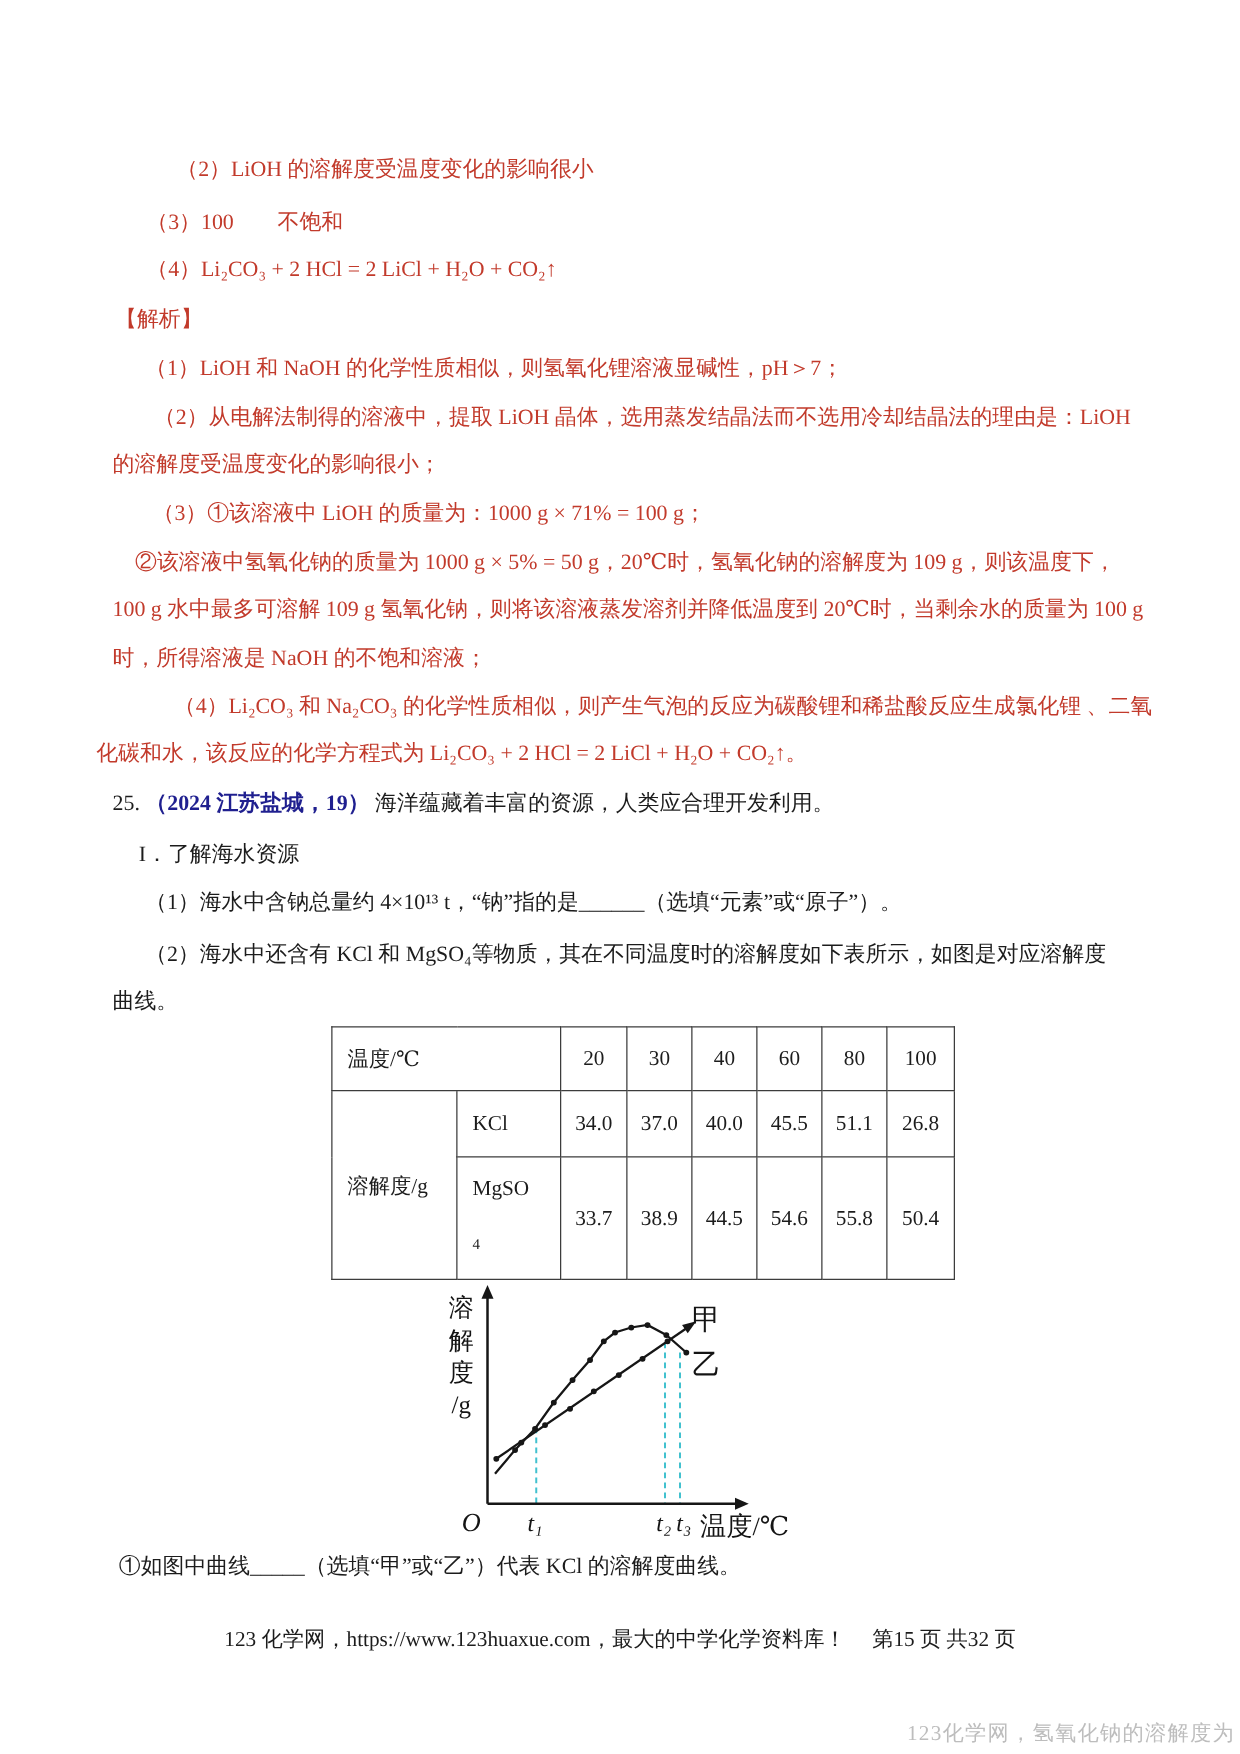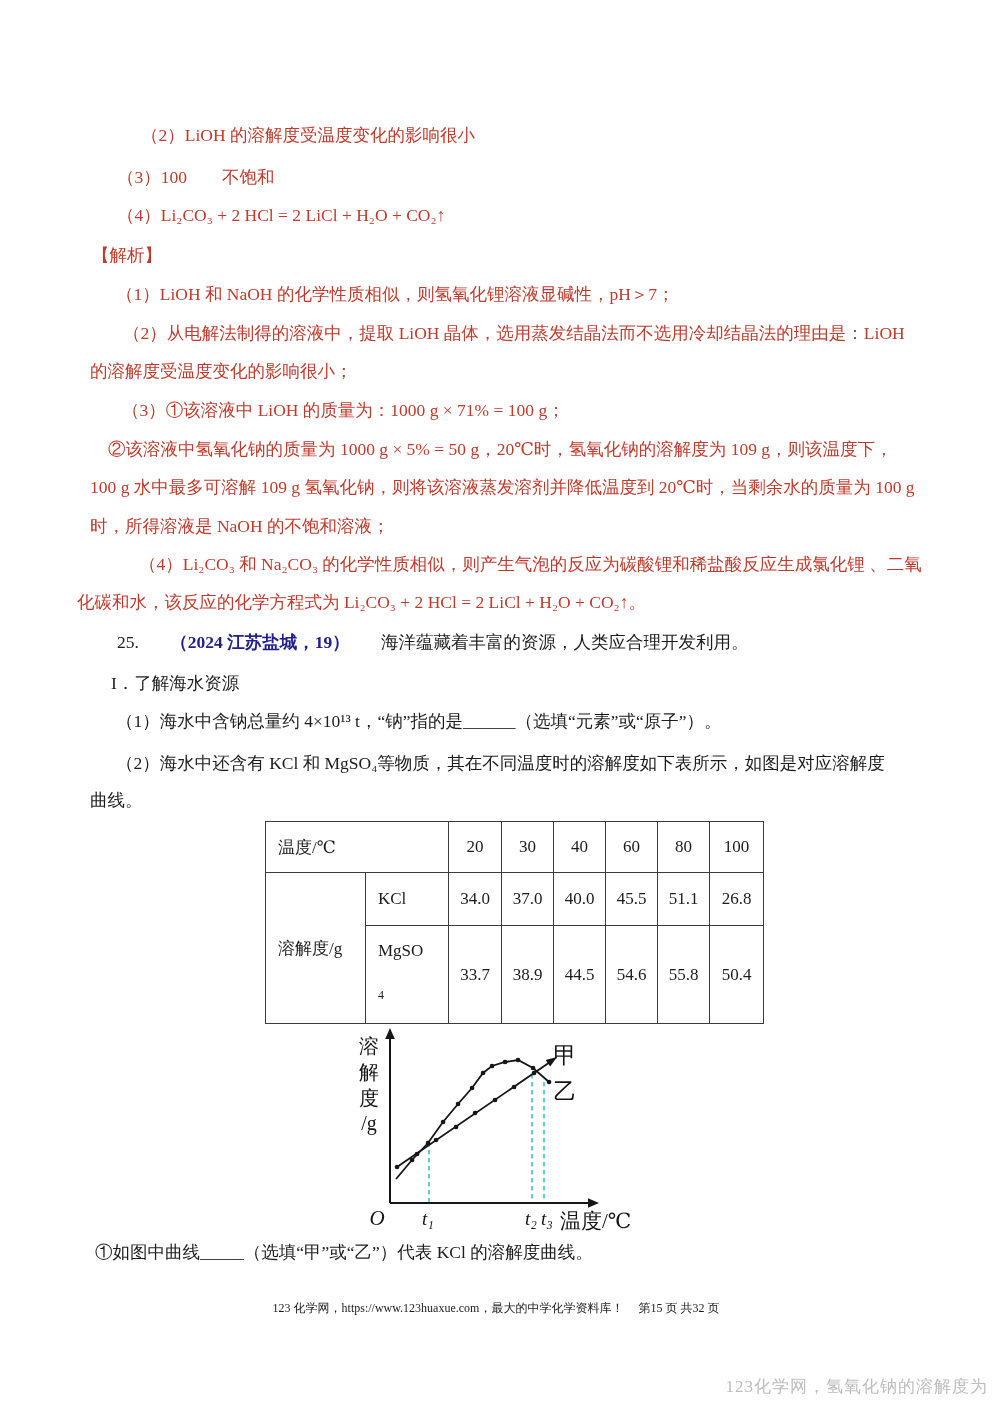--- a/index.html
+++ b/index.html
@@ -13,21 +13,21 @@
   }
   .line{
     position:absolute;
     white-space:nowrap;
     font-size:17.5px;
     line-height:20px;
   }
   .red{color:#c23a2b;}
   .navy{color:#1f1f8f;font-weight:bold;}
   .black{color:#1c1c1c;}
-  .q25 span{display:inline;margin-left:27px;}
+  .q25 span{display:inline;}
   
   .sol-table{
     position:absolute;left:265px;top:821px;
     border-collapse:collapse;table-layout:fixed;
   }
   .sol-table td{
     border:1px solid #3c3c3c;
     font-size:17px;
     color:#1c1c1c;
     padding:0;
@@ -48,21 +48,21 @@
   .arrow{fill:#161616;stroke:none;}
   .svgtxt{fill:#141414;font-family:"Liberation Serif","DejaVu Serif",serif;}
   .ylab{font-size:20px;text-anchor:middle;}
   .serieslab{font-size:23px;text-anchor:middle;}
   .olab{font-size:21px;font-style:italic;text-anchor:middle;}
   .tick{font-size:19px;font-style:italic;text-anchor:middle;}
   .xlab{font-size:21px;}
   
   .footer{
     position:absolute;left:0;top:1300px;width:992px;
-    text-align:center;font-size:12px;color:#1c1c1c;white-space:nowrap;
+    text-align:center;font-size:17px;color:#1c1c1c;white-space:nowrap;
   }
   .watermark{
     position:absolute;right:4px;top:1375px;
     font-size:17px;color:#bdbdbd;letter-spacing:1px;white-space:nowrap;
   }
 </style>
 </head>
 <body>
 
 <div class="page">

